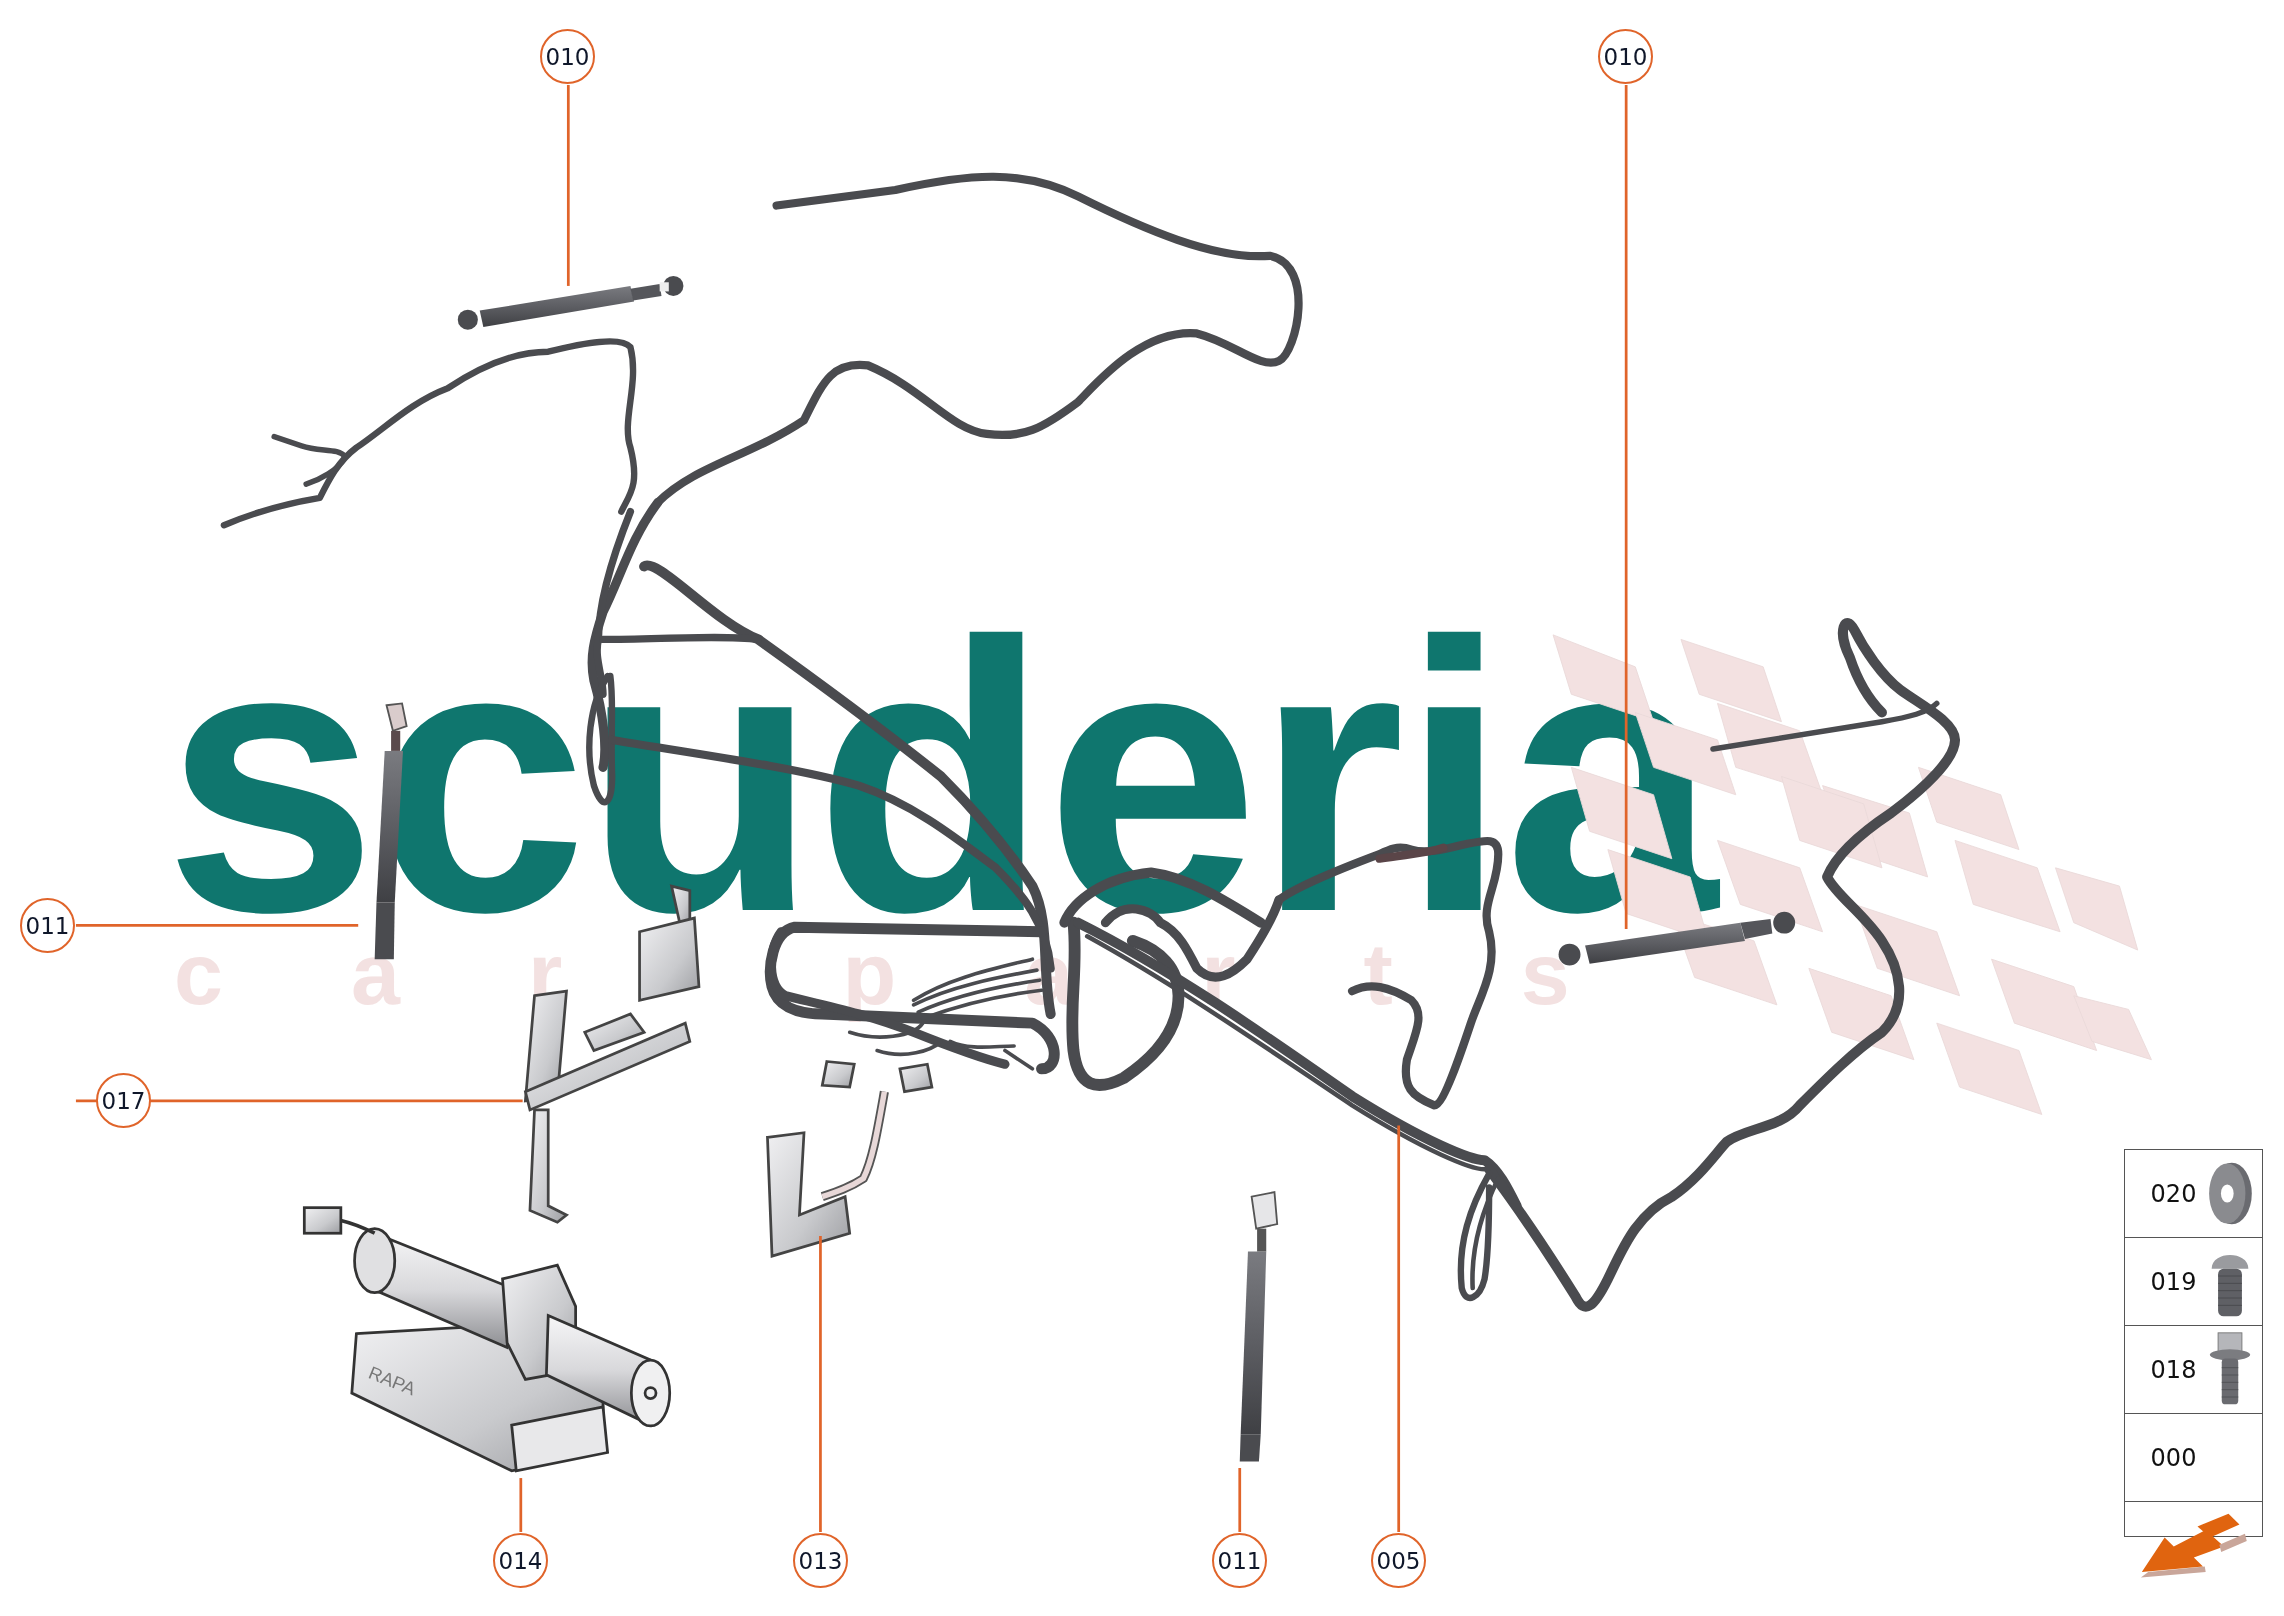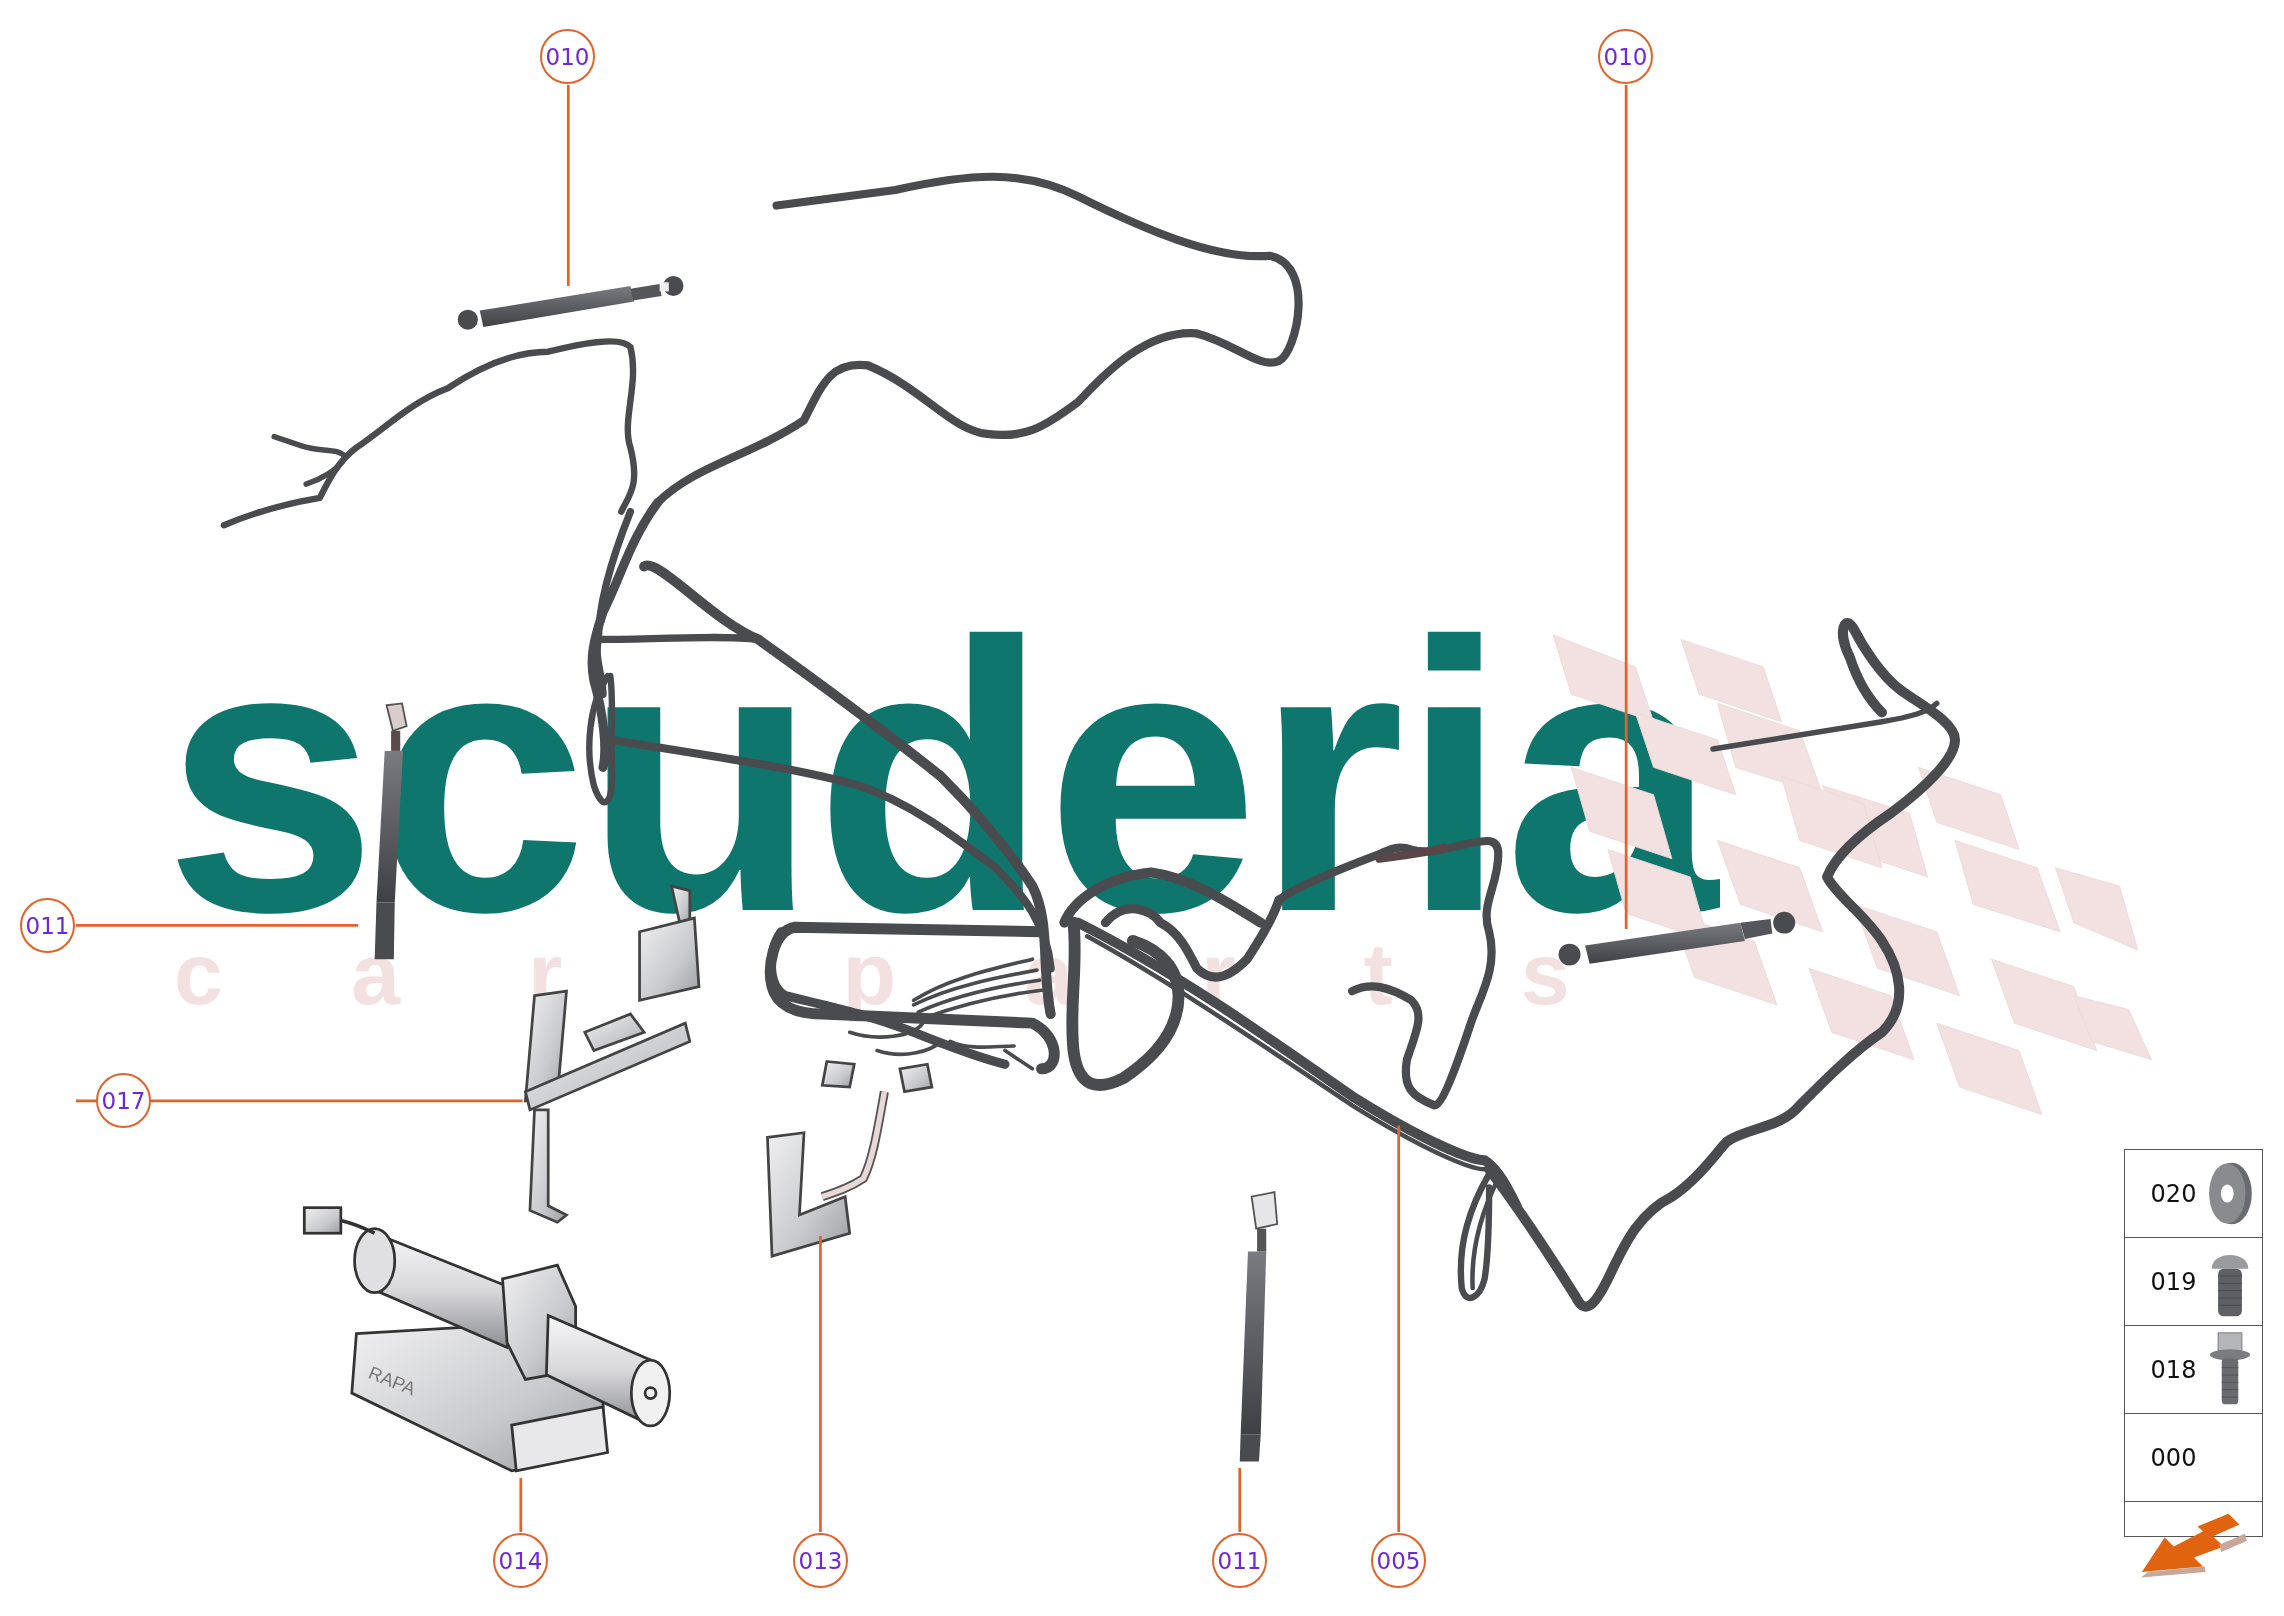--- a/index.html
+++ b/index.html
@@ -6,21 +6,21 @@
   body { width: 2284px; height: 1616px; position: relative; overflow: hidden;
          font-family: "DejaVu Sans", sans-serif; }
   .layer { position: absolute; left: 0; top: 0; width: 2284px; height: 1616px; }
   .wm-main { position: absolute; left: 164px; top: 585px; font-family: "Liberation Sans", sans-serif;
              font-weight: bold; font-size: 384px; line-height: 1; letter-spacing: -3.7px; color: #0f766e; }
   .wm-sub { position: absolute; left: 174px; top: 930px; font-family: "Liberation Sans", sans-serif;
             font-weight: bold; font-size: 88px; line-height: 1; letter-spacing: 128px; color: #f3e1e1; }
   .callout { position: absolute; width: 51px; height: 51px; margin-left: -28px; margin-top: -28px;
              border: 2.7px solid #e0642a; border-radius: 50%; background: #fff; display: flex;
              align-items: center; justify-content: center; font-family: "DejaVu Sans", sans-serif;
-             font-size: 23px; color: #6d28d9; cursor: pointer; box-sizing: content-box; }
+             font-size: 23px; color: #0f172a; cursor: pointer; box-sizing: content-box; }
   .parts-box { position: absolute; left: 2124px; top: 1149px; width: 139px; height: 388px;
                border: 1.8px solid #555; background: #fff; box-sizing: border-box; }
   .parts-row { position: relative; height: 88px; border-bottom: 1.8px solid #555; box-sizing: border-box;
                display: flex; align-items: center; cursor: pointer; }
   .parts-row:last-child { border-bottom: none; }
   .parts-row .num { position: absolute; left: 25.6px; font-size: 24px; color: #111; }
   .parts-row svg.ico { position: absolute; right: 9.1px; }
 </style>
 </head>
 <body>

